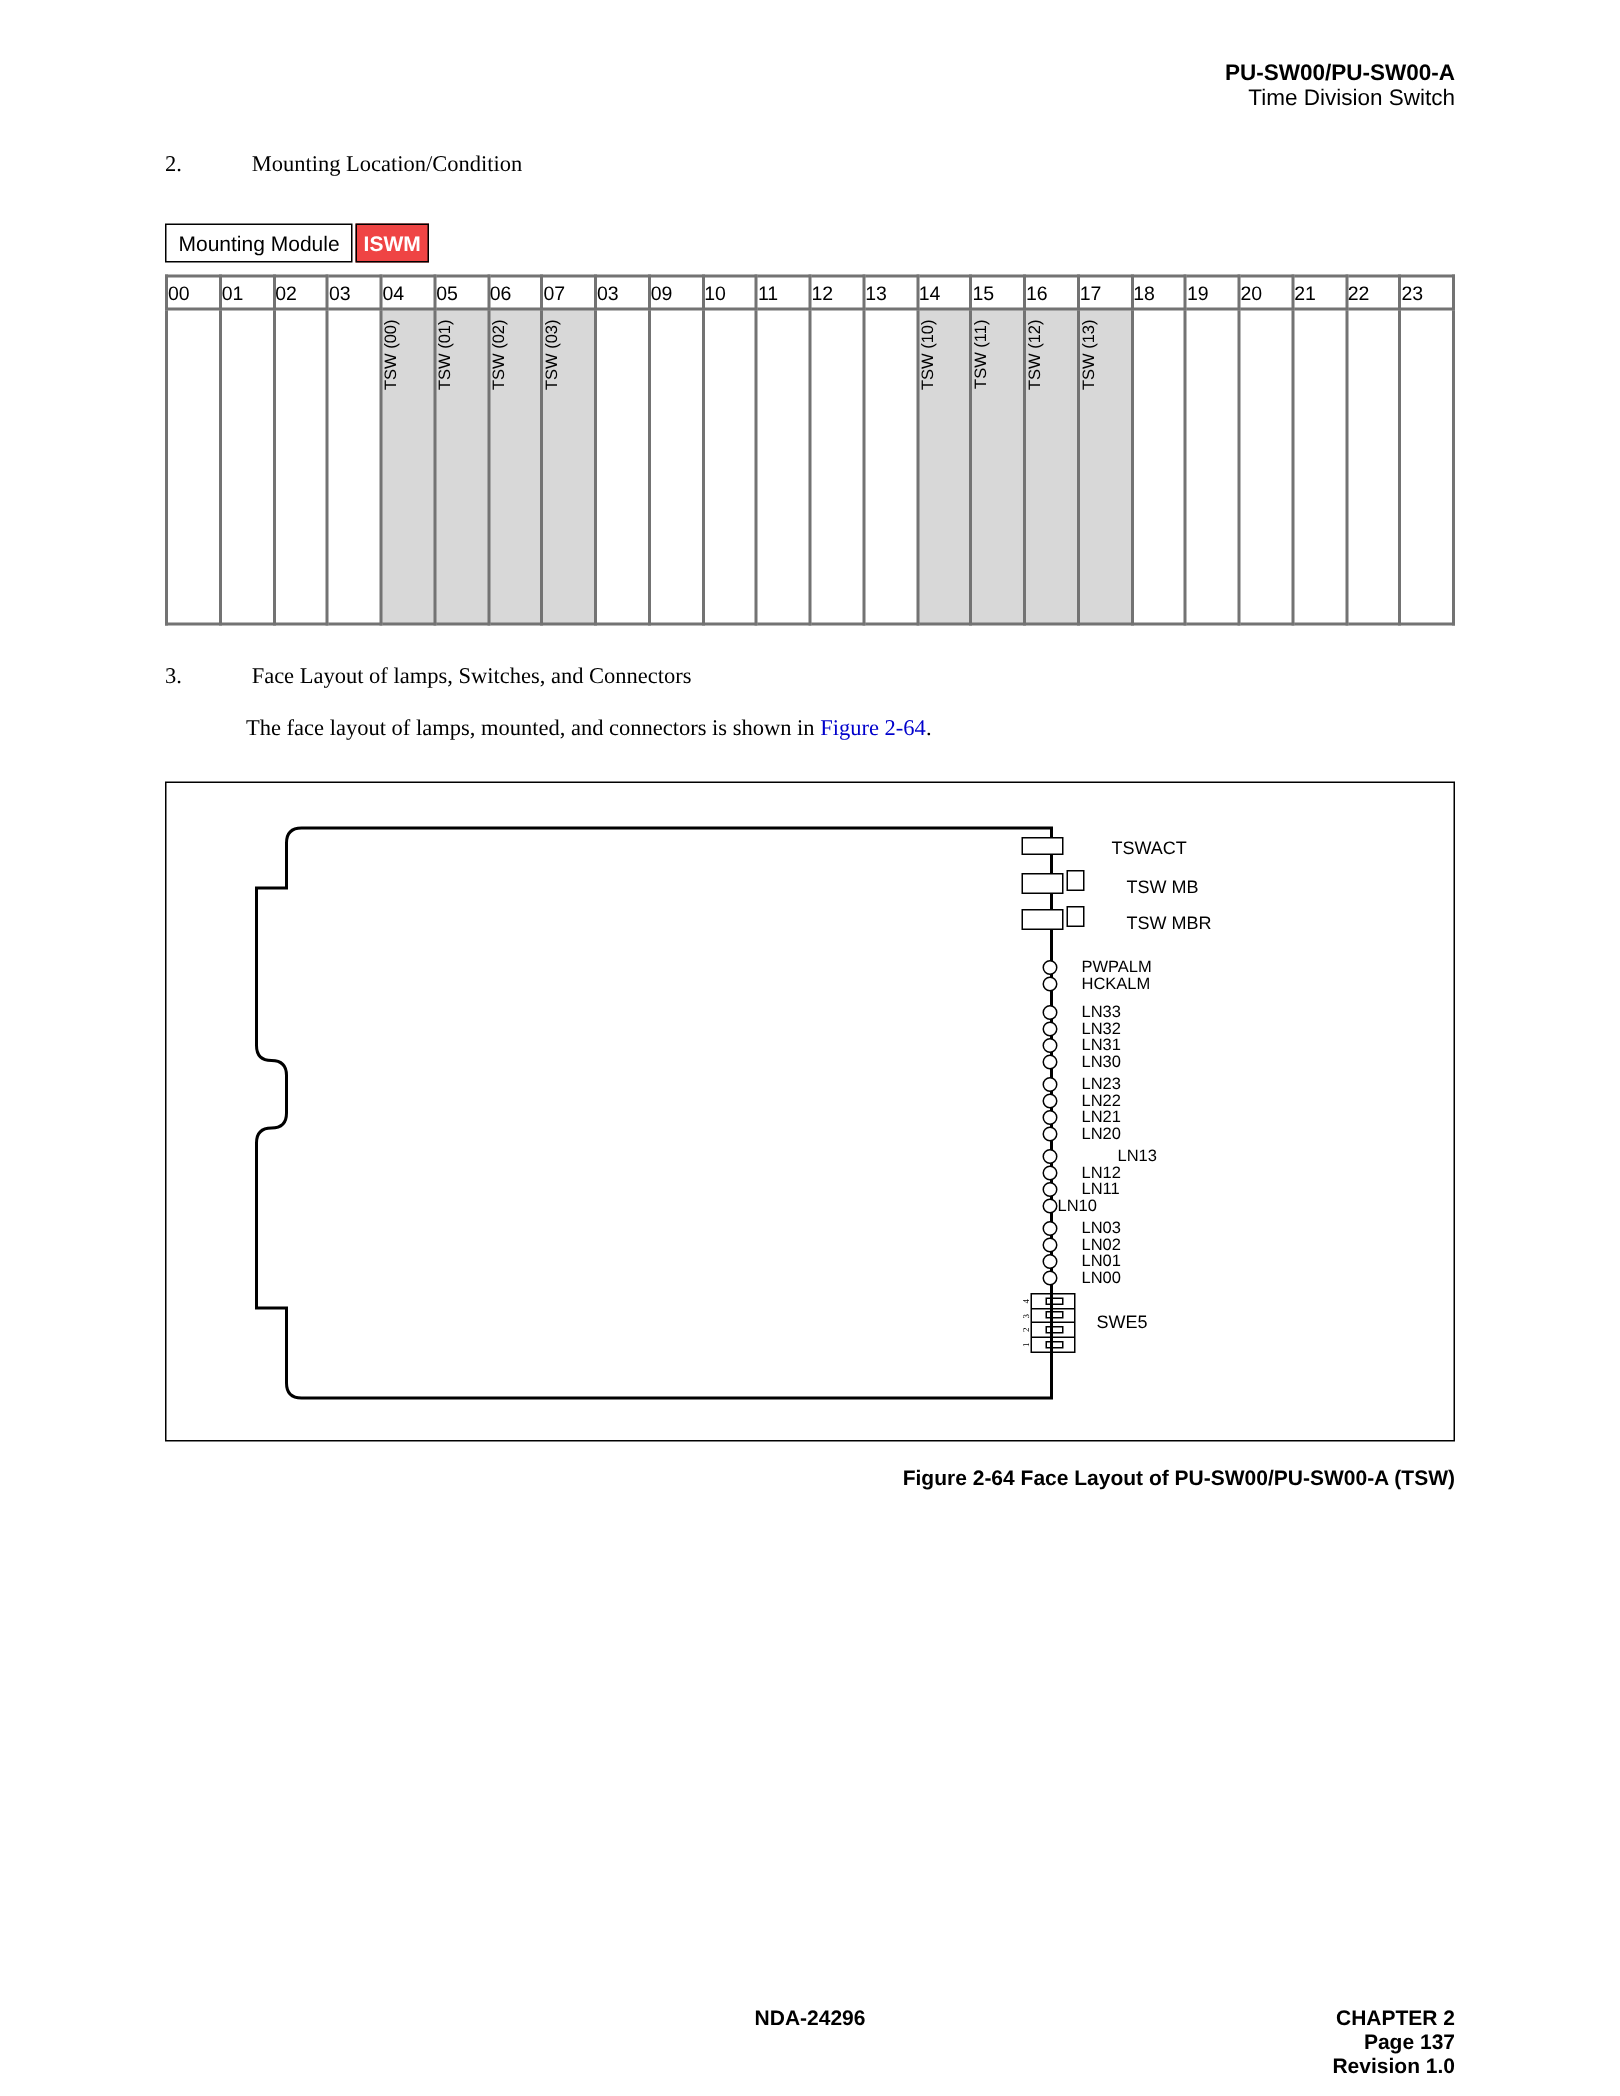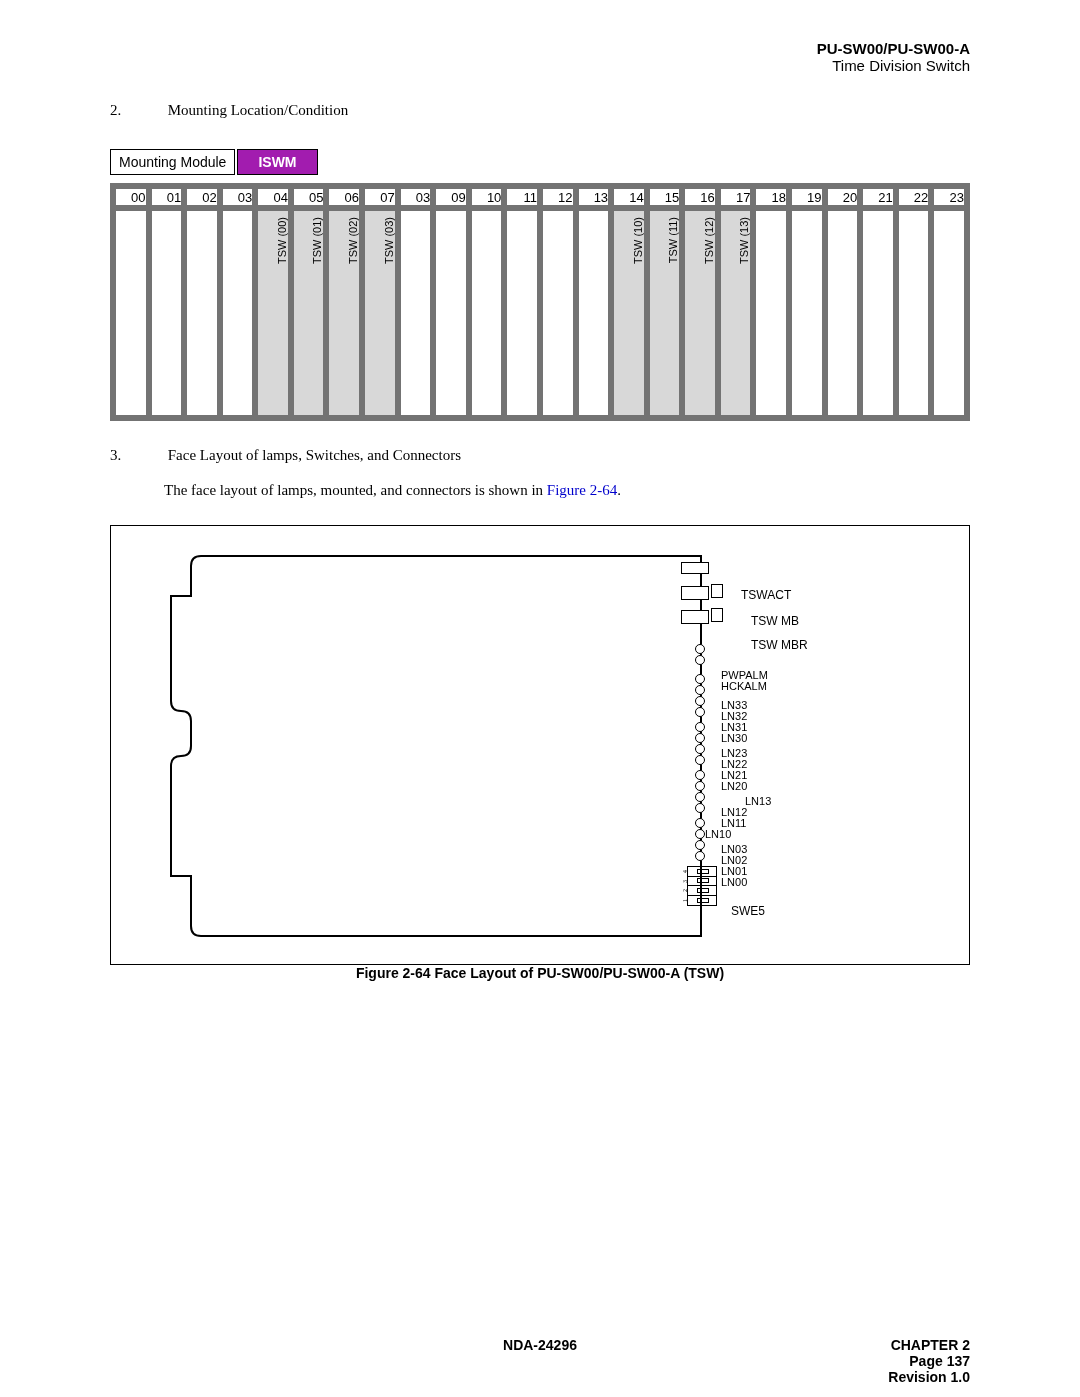--- a/index.html
+++ b/index.html
@@ -16,46 +16,46 @@
   .header-right { text-align: right; margin-bottom: 28px; }
   .header-title { font-family: Arial, Helvetica, sans-serif; font-weight: bold; font-size: 15px; }
   .header-sub { font-family: Arial, Helvetica, sans-serif; font-size: 15px; }
   .sec-num { display: inline-block; width: 54px; vertical-align: top; }
   .sec-para { margin-top: 18px; }
   .module-row { margin: 30px 0 8px 0; font-family: Arial, Helvetica, sans-serif; font-size: 14px; }
   .module-box {
     display: inline-block; border: 1px solid #000; padding: 4px 8px; margin-right: 2px;
   }
   .module-name {
-    display: inline-block; background: #a21caf; color: #fff; font-weight: bold;
-    padding: 4px 20px; border: 1px solid #000;
+    display: inline-block; background: #ef4444; color: #fff; font-weight: bold;
+    padding: 4px 4px; border: 1px solid #000;
   }
   table.slots { border-collapse: collapse; width: 100%; table-layout: fixed; font-family: Arial, Helvetica, sans-serif; }
-  table.slots td, table.slots th { border: 6px solid #737373; text-align: right; }
+  table.slots td, table.slots th { border: 2px solid #737373; text-align: left; }
   table.slots th { font-weight: normal; font-size: 13px; height: 22px; }
   table.slots td { height: 210px; vertical-align: top; padding-top: 6px; }
   td.shaded { background: #d8d8d8; }
   .rot { writing-mode: vertical-rl; transform: rotate(180deg); font-size: 11px; display: inline-block; }
   .section3 { margin-top: 26px; }
   .link { color: #0000cc; }
   .figbox {
     border: 1.5px solid #000; margin-top: 26px; width: 100%; height: 440px; position: relative;
   }
   .card-outline {
     position: absolute; left: 50px; top: 20px; width: 560px; height: 400px;
   }
-  .lamp-label { position: absolute; font-family: Arial, Helvetica, sans-serif; font-size: 11px; white-space: nowrap; margin-top: 26px; }
+  .lamp-label { position: absolute; font-family: Arial, Helvetica, sans-serif; font-size: 11px; white-space: nowrap; }
   .lamp-title { font-size: 12px; }
   .hole { position: absolute; width: 10px; height: 10px; border: 1.5px solid #000; border-radius: 50%; background: #fff; }
   .rect { position: absolute; border: 1.5px solid #000; background: #fff; }
   .swe5-box { position: absolute; border: 1.5px solid #000; width: 30px; height: 40px; }
   .swe5-slot { border-bottom: 1px solid #000; height: 25%; font-size: 6px; font-family: Arial, sans-serif; padding-left: 1px; display:flex; align-items:center; }
   .swe5-slot:last-child { border-bottom: none; }
   .sw-num { writing-mode: vertical-rl; transform: rotate(180deg); font-size: 6px; }
-  .fig-caption { text-align: center; font-family: Arial, Helvetica, sans-serif; font-weight: bold; font-size: 14px; margin-top: 0; }
+  .fig-caption { text-align: right; font-family: Arial, Helvetica, sans-serif; font-weight: bold; font-size: 14px; margin-top: 16px; }
   .footer {
     position: absolute; bottom: 60px; left: 110px; right: 110px;
     font-family: Arial, Helvetica, sans-serif; font-weight: bold; font-size: 14px;
   }
   .footer-right { position: absolute; right: 0; text-align: right; }
   .footer-left { position: absolute; left: 50%; transform: translateX(-50%); }
   .lever-body { position:absolute; width:12px; height:14px; border:1.5px solid #000; background:#fff;}
 </style>
 </head>
 <body>

